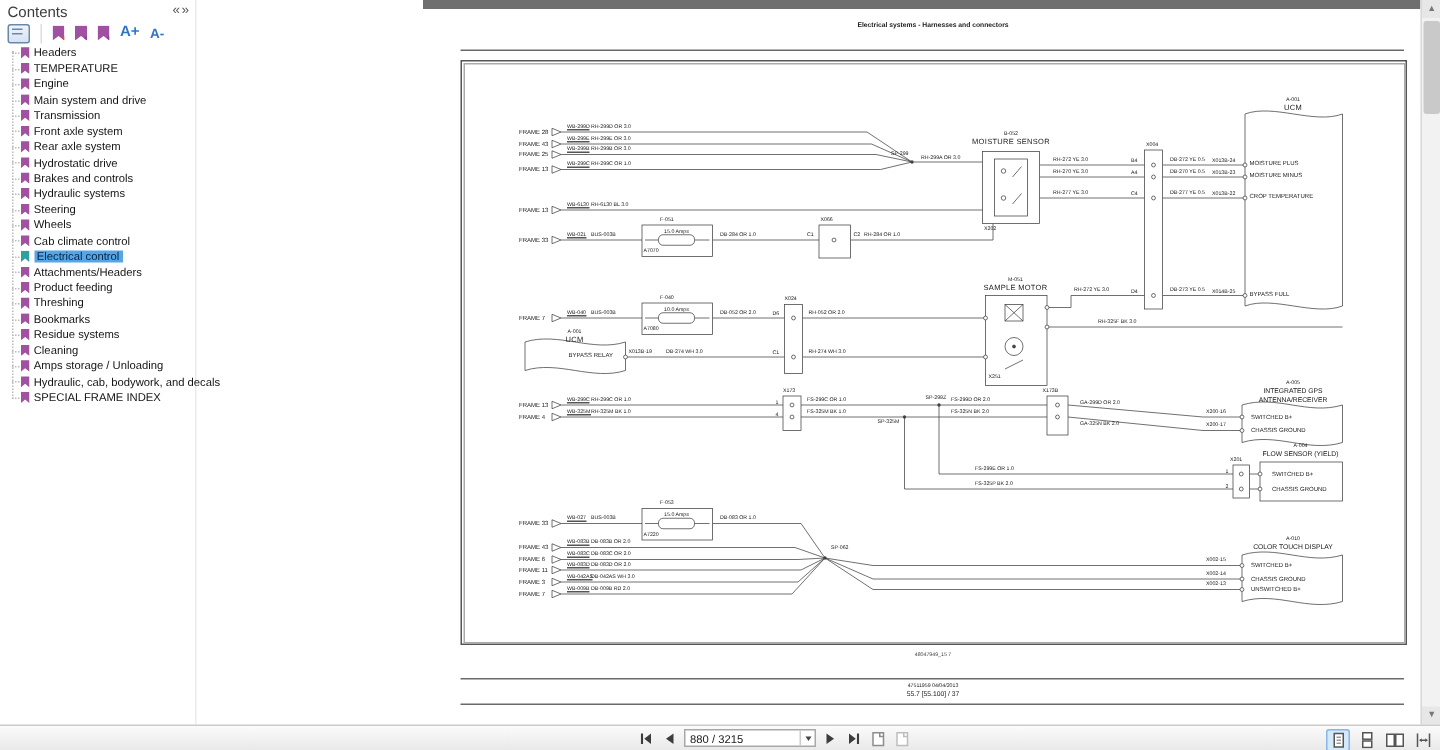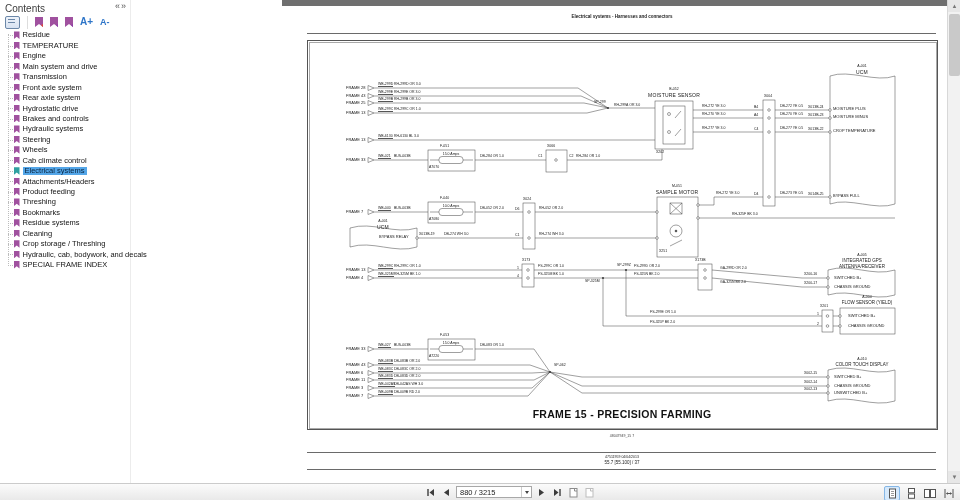--- a/index.html
+++ b/index.html
@@ -37,21 +37,21 @@
   #dsvg{position:absolute;left:0;top:0}
   .big-title{position:absolute;font-size:10.5px;font-weight:bold;letter-spacing:.3px;color:#111;white-space:nowrap}
   
   #vscroll{position:absolute;left:947px;top:0;width:13px;height:483px;background:#f2f2f2;border-left:1px solid #d8d8d8}
   .sarrow{position:absolute;left:0;width:13px;height:12px;background:#e7e7e7;color:#777;font-size:6px;text-align:center;line-height:12px}
   #sthumb{position:absolute;left:1px;top:14px;width:11px;height:62px;background:#c9c9c9;border-radius:2px}
   
   #btoolbar{position:absolute;left:0;top:483px;width:960px;height:17px;background:linear-gradient(#fbfbfb,#e9e9e9);border-top:1px solid #cbcbcb;box-sizing:border-box}
   #nav{position:absolute;left:424px;top:2px;display:flex;align-items:center;gap:3px}
   .nbtn{width:13px;height:12px;display:flex;align-items:center;justify-content:center}
-  #page-combo{width:76px;height:12px;background:#fff;border:1px solid #a8a8a8;display:flex;align-items:flex-end;box-sizing:border-box}
+  #page-combo{width:88px;height:12px;background:#fff;border:1px solid #a8a8a8;display:flex;align-items:flex-end;box-sizing:border-box}
   #page-combo .txt{font-size:7.5px;color:#222;padding-left:3px;flex:1}
   #page-combo .dd{width:9px;height:100%;border-left:1px solid #ccc;display:flex;align-items:center;justify-content:center}
   .caret{width:0;height:0;border-left:2.5px solid transparent;border-right:2.5px solid transparent;border-top:3.5px solid #444}
   #viewbtns{position:absolute;right:3px;top:2px;display:flex;gap:3px}
   .vbtn{width:14px;height:13px;display:flex;align-items:center;justify-content:center;border:1px solid transparent;border-radius:2px}
   .vbtn.active{background:#d6e9fb;border-color:#86b7e6}
 </style>
 </head>
 <body>
 
@@ -72,21 +72,21 @@
       <div class="rib">
           <span class="dot" style="background:#9040a8"></span>
         </div>
       <div class="az">A+</div>
       <div class="az small">A-</div>
     </div>
     <div id="bm-tree"></div>
     <div id="bm-list">
       <div class="bmi">
           <span class="rib" style="background:#a0519f"></span>
-          <span class="lbl">Residue</span>
+          <span class="lbl">Headers</span>
         </div>
       <div class="bmi">
           <span class="rib" style="background:#a0519f"></span>
           <span class="lbl">TEMPERATURE</span>
         </div>
       <div class="bmi">
           <span class="rib" style="background:#a0519f"></span>
           <span class="lbl">Engine</span>
         </div>
       <div class="bmi">
@@ -124,21 +124,21 @@
       <div class="bmi">
           <span class="rib" style="background:#a0519f"></span>
           <span class="lbl">Wheels</span>
         </div>
       <div class="bmi">
           <span class="rib" style="background:#a0519f"></span>
           <span class="lbl">Cab climate control</span>
         </div>
       <div class="bmi sel">
           <span class="rib"></span>
-          <span class="lbl">Electrical systems</span>
+          <span class="lbl">Electrical control</span>
         </div>
       <div class="bmi">
           <span class="rib" style="background:#a0519f"></span>
           <span class="lbl">Attachments/Headers</span>
         </div>
       <div class="bmi">
           <span class="rib" style="background:#a0519f"></span>
           <span class="lbl">Product feeding</span>
         </div>
       <div class="bmi">
@@ -152,21 +152,21 @@
       <div class="bmi">
           <span class="rib" style="background:#a0519f"></span>
           <span class="lbl">Residue systems</span>
         </div>
       <div class="bmi">
           <span class="rib" style="background:#a0519f"></span>
           <span class="lbl">Cleaning</span>
         </div>
       <div class="bmi">
           <span class="rib" style="background:#a0519f"></span>
-          <span class="lbl">Crop storage / Threshing</span>
+          <span class="lbl">Amps storage / Unloading</span>
         </div>
       <div class="bmi">
           <span class="rib" style="background:#a0519f"></span>
           <span class="lbl">Hydraulic, cab, bodywork, and decals</span>
         </div>
       <div class="bmi">
           <span class="rib" style="background:#a0519f"></span>
           <span class="lbl">SPECIAL FRAME INDEX</span>
         </div>
     </div>
@@ -408,21 +408,20 @@
 
     <span class="t" style="left:522px;top:366px">X002-15</span>
     <span class="t" style="left:522px;top:375px">X002-14</span>
     <span class="t" style="left:522px;top:382px">X002-13</span>
     <span class="t ctr" style="left:580px;top:352px">A-010</span>
     <span class="t t45 ctr" style="left:580px;top:357px">COLOR TOUCH DISPLAY</span>
     <span class="t t4" style="left:552px;top:368.5px">SWITCHED B+</span>
     <span class="t t4" style="left:552px;top:377.5px">CHASSIS GROUND</span>
     <span class="t t4" style="left:552px;top:384.5px">UNSWITCHED B+</span>
 
-    <span class="big-title ctr" style="left:340px;top:402px">FRAME 15 - PRECISION FARMING</span>
     <span class="t ctr" style="left:340px;top:429px;color:#444">48047949_15 7</span>
     <div class="rule" style="left:25px;top:446px;width:629px"></div>
     <span class="t ctr" style="left:340px;top:449.5px">47511959 04/04/2013</span>
     <span class="t t45 ctr" style="left:340px;top:454.5px">55.7 [55.100] / 37</span>
     <div class="rule" style="left:25px;top:463px;width:629px"></div>
   </div>
 
   <div id="vscroll">
     <div class="sarrow" style="top:0">▲</div>
     <div id="sthumb"></div>

